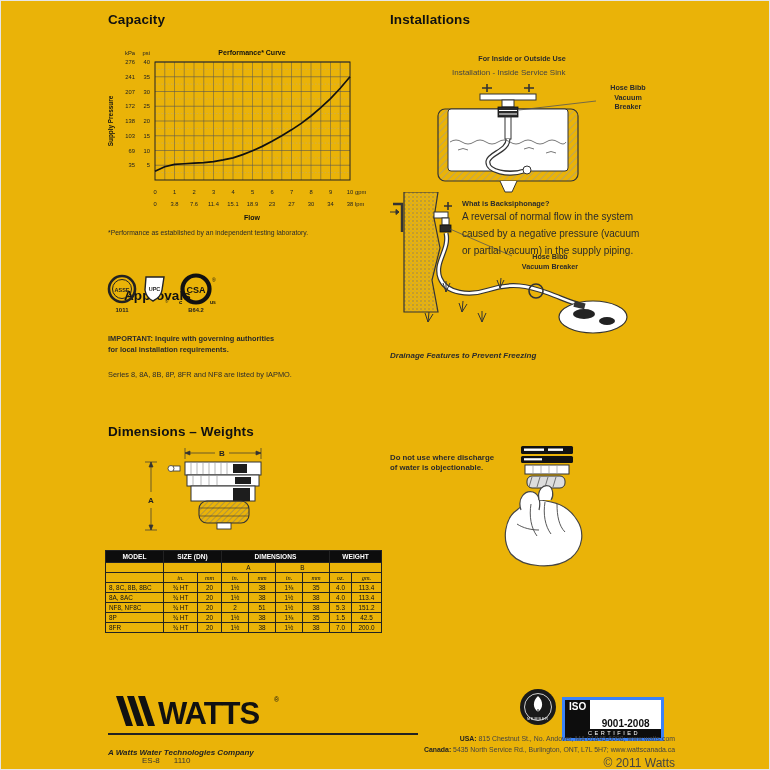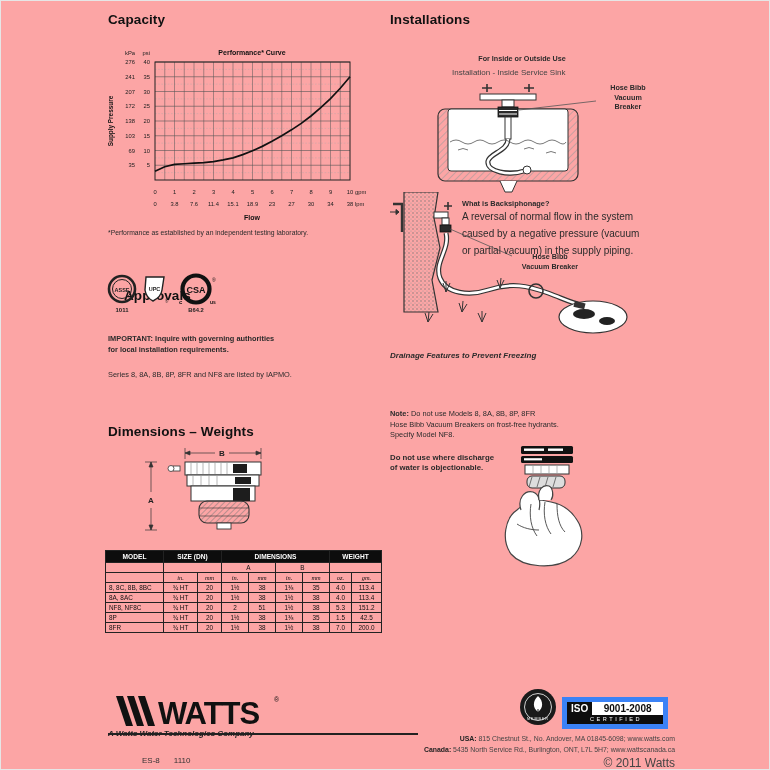--- a/index.html
+++ b/index.html
@@ -1,38 +1,38 @@
 <!DOCTYPE html>
 <html><head>
 <meta charset="utf-8">
 <style>
   html,body{margin:0;padding:0;background:#fff;}
-  .page{position:relative;width:770px;height:770px;background:#fca5a5;
+  .page{position:relative;width:770px;height:770px;background:#eab308;
         font-family:"Liberation Sans",sans-serif;color:#2b2b2b;overflow:hidden;
         outline:1px solid #e6e6e6;outline-offset:-1px;}
   .abs{position:absolute;}
   .h1{font-size:13.5px;font-weight:bold;color:#111;letter-spacing:.1px;}
   .small{font-size:7.4px;line-height:10.6px;}
   .tiny{font-size:6.8px;}
   .b{font-weight:bold;}
   .prl{white-space:pre-line;}
   .ctr{text-align:center;}
   svg{font-family:"Liberation Sans",sans-serif;}
   .ct{font-size:5.8px;fill:#222;}
   
   table.dim{border-collapse:collapse;font-size:6.4px;color:#111;table-layout:fixed;}
   table.dim td,table.dim th{border:0.5px solid #222;padding:0 2px;text-align:center;height:9px;overflow:hidden;white-space:nowrap;}
   table.dim tr.hdr th{background:#0d0d0d;color:#fff;font-weight:bold;font-size:6.6px;height:11px;}
   table.dim .it{font-style:italic;font-family:"Liberation Serif",serif;}
   table.dim td.model-cell{text-align:left;padding-left:3px;}
   
-  .iso{display:flex;flex-direction:column;border:5px solid #3b82f6;width:96px;}
+  .iso{display:flex;flex-direction:column;border:3px solid #3b82f6;width:96px;}
   .iso-top{display:flex;align-items:stretch;background:#fff;}
   .iso-iso{background:#0d0d0d;color:#fff;font-weight:bold;font-size:10px;padding:1px 4px;}
-  .iso-num{flex:1;text-align:center;font-weight:bold;font-size:10px;color:#0d0d0d;padding-top:1px;}
+  .iso-num{flex:1;text-align:center;font-weight:bold;font-size:10px;color:#0d0d0d;padding-top:18px;}
   .iso-bot{background:#0d0d0d;color:#fff;font-size:5.6px;letter-spacing:2.5px;text-align:center;padding:1px 0 1.5px 2px;}
 </style>
 </head>
 <body>
 
 <div class="page">
 
   <div class="abs h1" style="left:108px;top:12px;">Capacity</div>
 
   <svg id="perf-chart" class="abs" style="left:105px;top:42px;" width="262" height="184" viewBox="0 0 262 184">
@@ -390,23 +390,20 @@
   <div class="abs" style="left:462px;top:199px;width:220px;">
     <div class="b" style="font-size:7.4px;">What is Backsiphonage?</div>
     <div class="prl" style="font-size:10px;line-height:17px;">A reversal of normal flow in the system
 caused by a negative pressure (vacuum
 or partial vacuum) in the supply piping.</div>
   </div>
   <div class="abs b ctr prl" style="left:500px;top:252px;width:100px;font-size:7.2px;line-height:9.5px;">Hose Bibb
 Vacuum Breaker</div>
 
   <div class="abs b" style="left:390px;top:351px;font-size:8px;font-style:italic;">Drainage Features to Prevent Freezing</div>
-  <div class="abs prl small" style="left:390px;top:409px;width:290px;"><span class="b">Note:</span><span> Do not use Models 8, 8A, 8B, 8P, 8FR
-Hose Bibb Vacuum Breakers on frost-free hydrants.
-Specify Model NF8.</span></div>
 
   <div class="abs b prl" style="left:390px;top:453px;width:160px;font-size:7.8px;line-height:10px;">Do not use where discharge
 of water is objectionable.</div>
 
   <svg class="abs" style="left:487px;top:444px;" width="118" height="132" viewBox="0 0 118 132">
     <g>
       <rect x="34" y="2" width="52" height="8" rx="1.5" fill="#111"></rect>
       <rect x="37" y="4.5" width="20" height="2.4" fill="#fff"></rect>
       <rect x="61" y="4.5" width="15" height="2.4" fill="#fff"></rect>
       <rect x="34" y="12" width="52" height="7" rx="1.5" fill="#111"></rect>
@@ -439,21 +436,21 @@
   <svg class="abs" style="left:106px;top:690px;" width="180" height="44" viewBox="0 0 180 44">
     <g fill="#111">
       <polygon points="10,6 17,6 27,36 20,36"></polygon>
       <polygon points="21,6 28,6 38,36 31,36"></polygon>
       <polygon points="32,6 39,6 49,36 42,36"></polygon>
     </g>
     <text x="52" y="34" style="font-size:31px;font-weight:bold;letter-spacing:-1px;fill:#111">WATTS</text>
     <text x="168" y="12" style="font-size:7px;fill:#111">®</text>
   </svg>
   <div class="abs" style="left:108px;top:733px;width:310px;height:1.5px;background:#222;"></div>
-  <div class="abs b" style="left:108px;top:729px;font-size:8px;font-style:italic;color:#222;">A Watts Water Technologies Company</div>
+  <div class="abs b" style="left:108px;top:748px;font-size:8px;font-style:italic;color:#222;">A Watts Water Technologies Company</div>
   <div class="abs" style="left:108px;top:756px;font-size:8px;color:#333;margin-left:34px;"><span>ES-8</span><span style="display:inline-block;width:14px;"></span><span>1110</span></div>
 
   <svg class="abs" style="left:518px;top:687px;" width="40" height="40" viewBox="0 0 40 40">
     <circle cx="20" cy="20" r="18" fill="#1a1a1a"></circle>
     <circle cx="20" cy="20" r="13.5" fill="none" stroke="#fff" stroke-width="0.8"></circle>
     <path d="M20,9 C14.5,14 14.5,21 20,25 C25.5,21 25.5,14 20,9 Z" fill="#fff"></path>
     <line x1="20" y1="22" x2="20" y2="28" stroke="#1a1a1a" stroke-width="1"></line>
     <text x="20" y="32.5" text-anchor="middle" style="font-size:3.6px;fill:#fff;letter-spacing:1px;">MEMBER</text>
   </svg>
 

